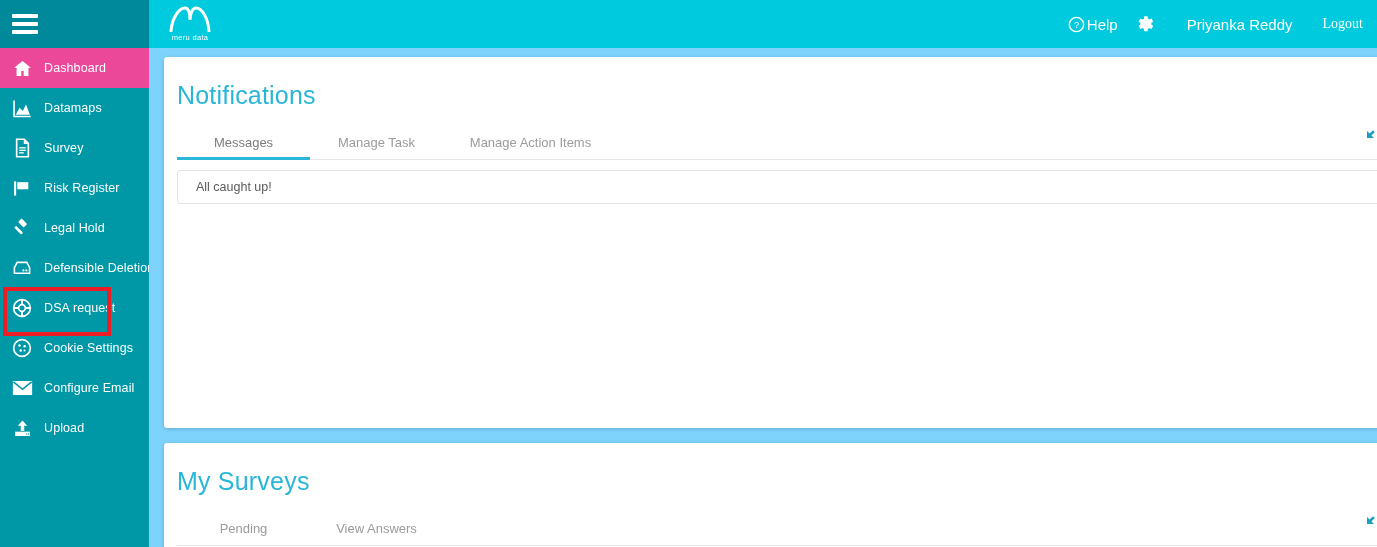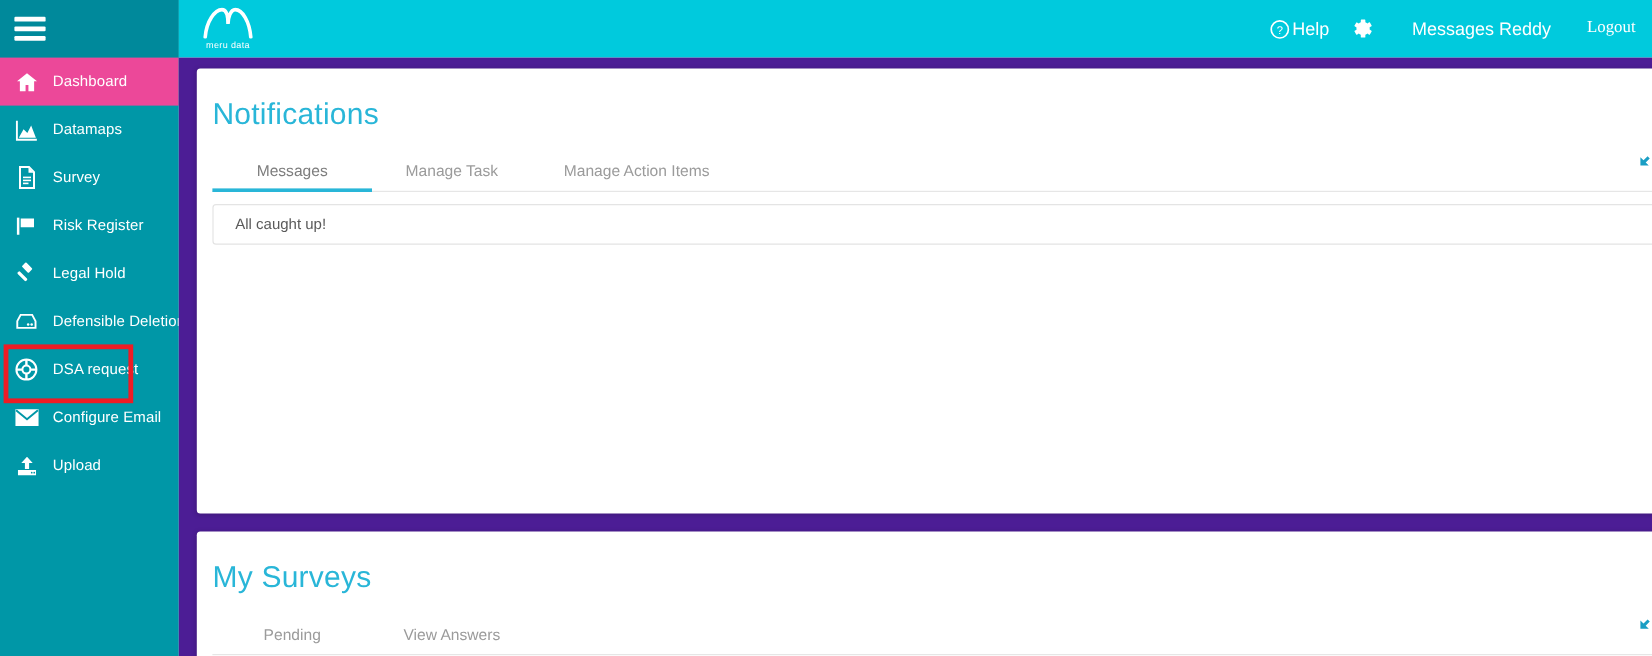--- a/index.html
+++ b/index.html
@@ -108,21 +108,21 @@
   }
   .logout-link {
     margin-left: 30px; font-size: 14px; cursor: pointer; font-family: Liberation Serif, serif;
   }
 
   
   .main {
     position: absolute;
     left: 149px; top: 48px;
     width: 1228px; height: 499px;
-    background: #4c1d95;
+    background: #7dd3fc;
     overflow: hidden;
   }
   .card {
     position: absolute;
     left: 15px;
     width: 1240px;
     background: #ffffff;
     border-radius: 3px;
     box-shadow: 0 1px 4px rgba(0,0,0,.18);
   }
@@ -269,20 +269,34 @@
                 <line x1="12" y1="16" x2="12" y2="21.6"></line>
                 <line x1="2.4" y1="12" x2="8" y2="12"></line>
                 <line x1="16" y1="12" x2="21.6" y2="12"></line>
               </g>
             </svg>
           </span>
           <span class="nav-label">DSA request</span>
         </div>
         <div class="nav-item">
           <span class="nav-ico">
+            <svg width="20" height="20" viewBox="0 0 24 24">
+              <circle cx="12" cy="12" r="10" fill="none" stroke="#fff" stroke-width="2"></circle>
+              <g fill="#fff">
+                <circle cx="9" cy="9" r="1.5"></circle>
+                <circle cx="15.2" cy="10" r="1.5"></circle>
+                <circle cx="10.5" cy="15" r="1.5"></circle>
+                <circle cx="15" cy="15" r="1.2"></circle>
+              </g>
+            </svg>
+          </span>
+          <span class="nav-label">Cookie Settings</span>
+        </div>
+        <div class="nav-item">
+          <span class="nav-ico">
             <svg width="21" height="16" viewBox="0 0 24 18">
               <path fill="#fff" d="M1 1h22v16H1z"></path>
               <path fill="none" stroke="#0097a7" stroke-width="1.8" d="M1.6 2L12 10.5 22.4 2"></path>
             </svg>
           </span>
           <span class="nav-label">Configure Email</span>
         </div>
         <div class="nav-item">
           <span class="nav-ico">
             <svg width="19" height="19" viewBox="0 0 24 24">
@@ -315,21 +329,21 @@
         </svg>
         <span>Help</span>
       </div>
 
       <div class="gear-btn">
         <svg width="19" height="19" viewBox="0 0 24 24">
           <path fill="#ffffff" d="M12 8.2a3.8 3.8 0 100 7.6 3.8 3.8 0 000-7.6zm9.3 5.1l-1.9-1.1a7.6 7.6 0 000-2.4l1.9-1.1a.6.6 0 00.2-.8l-1.8-3.1a.6.6 0 00-.8-.2l-1.9 1.1a7.6 7.6 0 00-2.1-1.2V2.3a.6.6 0 00-.6-.6h-3.6a.6.6 0 00-.6.6v2.3a7.6 7.6 0 00-2.1 1.2L6.1 4.7a.6.6 0 00-.8.2L3.5 8a.6.6 0 00.2.8l1.9 1.1a7.6 7.6 0 000 2.4l-1.9 1.1a.6.6 0 00-.2.8l1.8 3.1a.6.6 0 00.8.2l1.9-1.1a7.6 7.6 0 002.1 1.2v2.3a.6.6 0 00.6.6h3.6a.6.6 0 00.6-.6v-2.3a7.6 7.6 0 002.1-1.2l1.9 1.1a.6.6 0 00.8-.2l1.8-3.1a.6.6 0 00-.2-.8z"></path>
         </svg>
       </div>
 
-      <div class="user-name">Messages Reddy</div>
+      <div class="user-name">Priyanka Reddy</div>
       <div class="logout-link">Logout</div>
     </div>
   </header>
 
   <main class="main">
 
     <section class="card" id="card-notifications">
       <h2 class="card-title">Notifications</h2>
 
       <div class="expand-btn">

